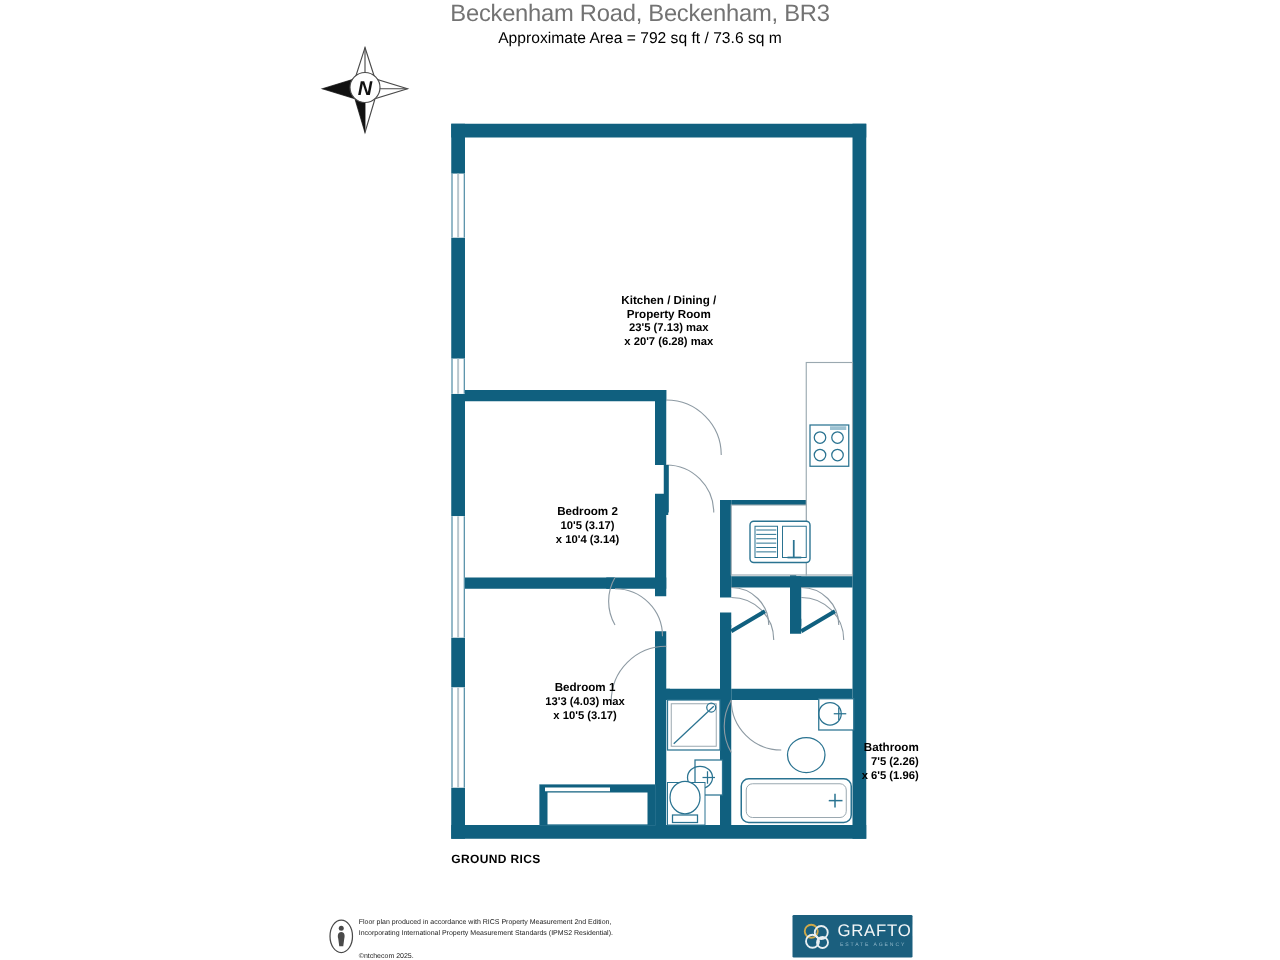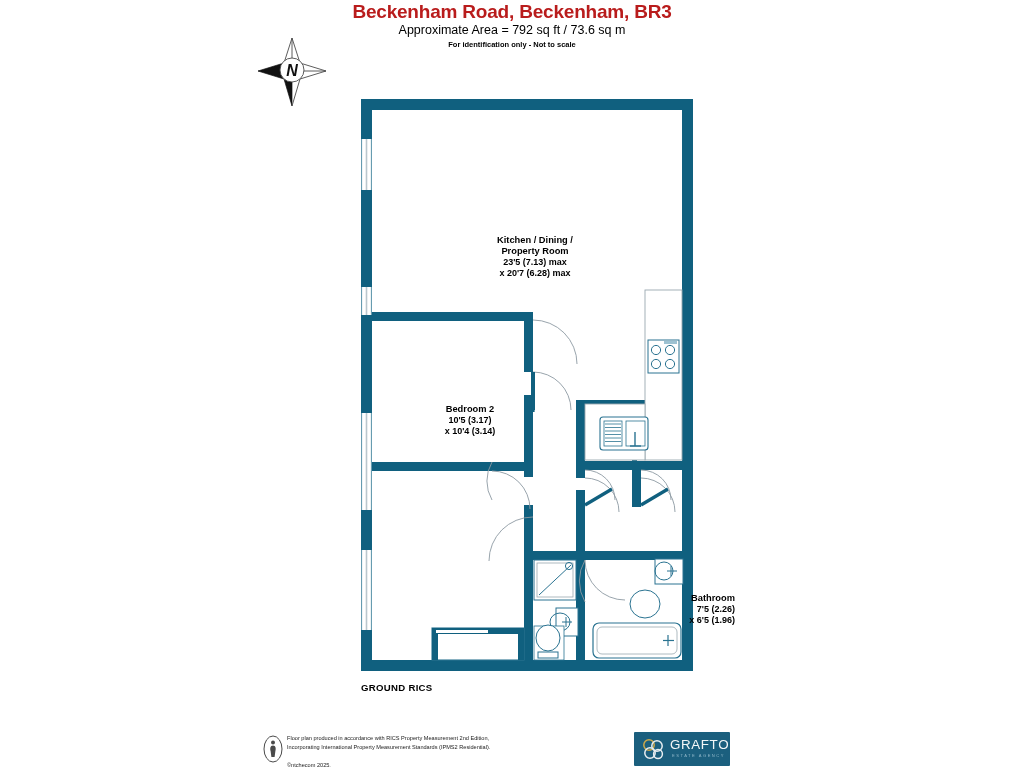--- a/index.html
+++ b/index.html
@@ -6,21 +6,21 @@
   body{
     width:1024px;height:768px;background:#ffffff;
     font-family:"Liberation Sans", sans-serif;
     color:#111;overflow:hidden;position:relative;
   }
   .page{position:relative;width:1024px;height:768px;}
 
   
   .title{
     position:absolute;left:0;top:0;width:1024px;text-align:center;
-    font-size:19px;font-weight:bold;letter-spacing:-0.2px;color:#b91c1c;
+    font-size:19px;font-weight:normal;letter-spacing:-0.2px;color:#737373;
     padding-top:1px;
   }
   .subtitle{
     position:absolute;left:0;top:23px;width:1024px;text-align:center;
     font-size:12.5px;color:#000;
   }
   .notice{
     position:absolute;left:0;top:40px;width:1024px;text-align:center;
     font-size:7.5px;color:#000;font-weight:bold;
   }
@@ -70,21 +70,20 @@
   }
   .logo .lgmark{position:absolute;left:6px;top:6px;width:26px;height:22px;}
 </style>
 </head>
 <body>
 
 <div class="page">
 
   <div class="title">Beckenham Road, Beckenham, BR3</div>
   <div class="subtitle">Approximate Area = 792 sq ft / 73.6 sq m</div>
-  <div class="notice">For identification only - Not to scale</div>
 
   <div class="compass">
     <svg viewBox="0 0 72 72" width="72" height="72">
       <g stroke="#4a4a4a" stroke-width="0.9" fill="none">
         <path d="M36 2 L44 27 L70 35 L44 43 L36 70 L28 43 L2 35 L28 27 Z"></path>
         <path d="M36 2 L36 70 M2 35 L70 35"></path>
         <path d="M28 27 L44 43 M44 27 L28 43"></path>
       </g>
       <path d="M2 35 L28 27 L36 36 L28 43 Z" fill="#111"></path>
       <path d="M36 36 L28 43 L36 70 Z" fill="#111"></path>
@@ -288,20 +287,25 @@
     <span class="dm">23'5 (7.13) max</span>
     <span class="dm">x 20'7 (6.28) max</span>
   </div>
 
   <div class="rlabel" id="lbl-bed2">
     <span class="nm">Bedroom 2</span>
     <span class="dm">10'5 (3.17)</span>
     <span class="dm">x 10'4 (3.14)</span>
   </div>
 
+  <div class="rlabel" id="lbl-bed1">
+    <span class="nm">Bedroom 1</span>
+    <span class="dm">13'3 (4.03) max</span>
+    <span class="dm">x 10'5 (3.17)</span>
+  </div>
 
   <div class="rlabel" id="lbl-bath">
     <span class="nm">Bathroom</span>
     <span class="dm">7'5 (2.26)</span>
     <span class="dm">x 6'5 (1.96)</span>
   </div>
 
   <div class="floorlabel">GROUND RICS</div>
 
   <svg class="foot-icon" viewBox="0 0 20 28">

